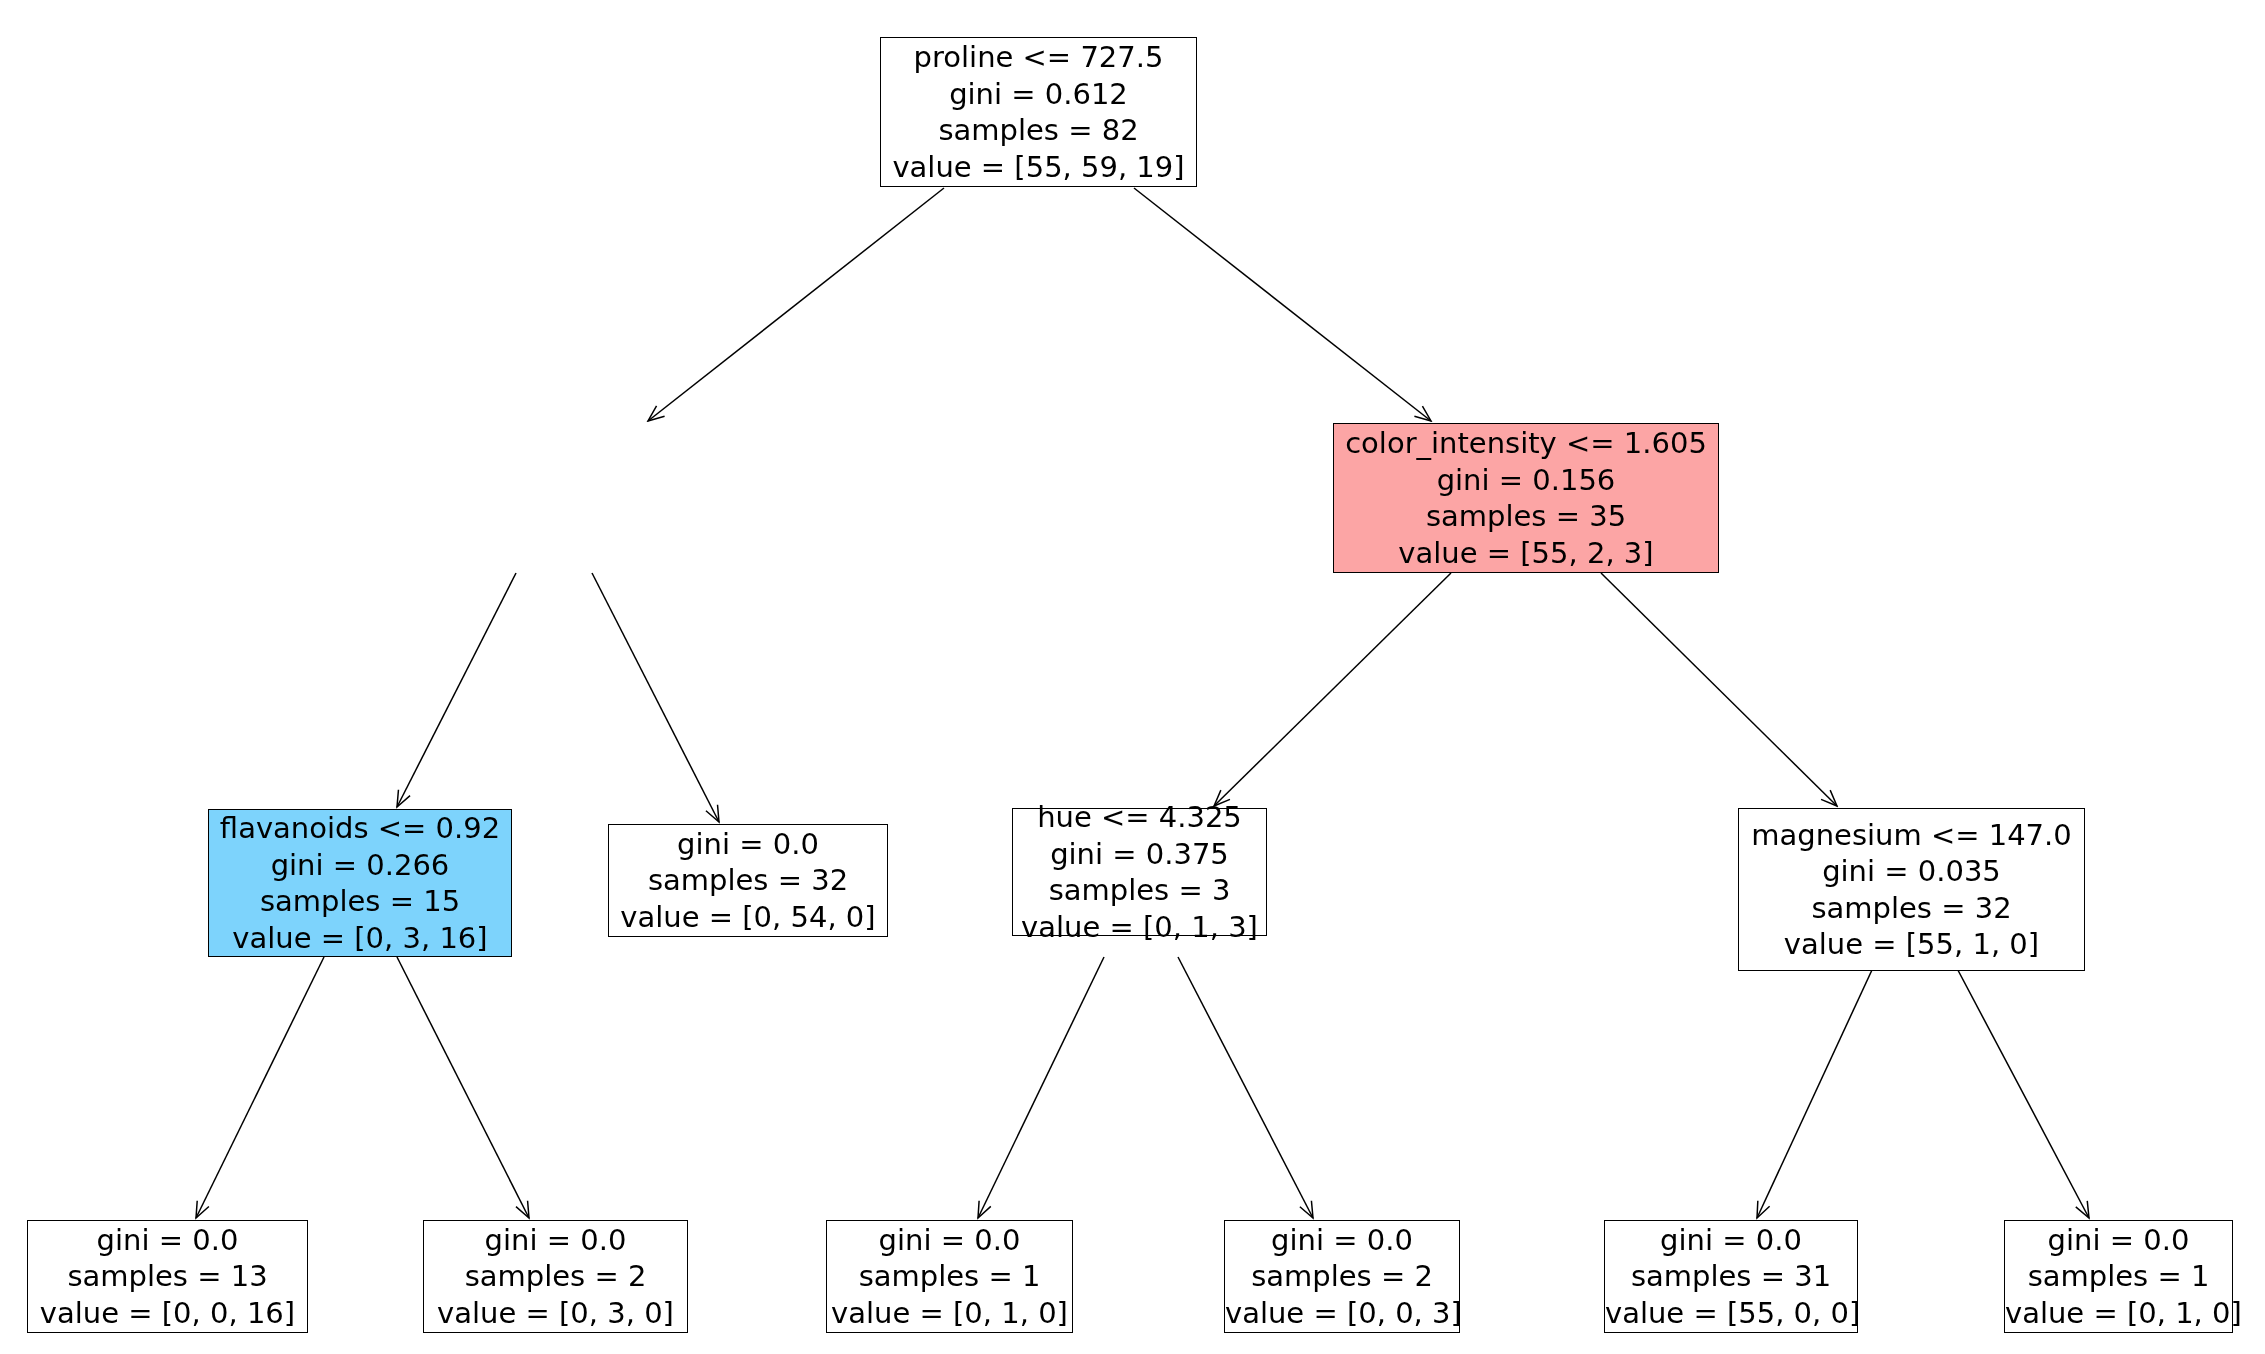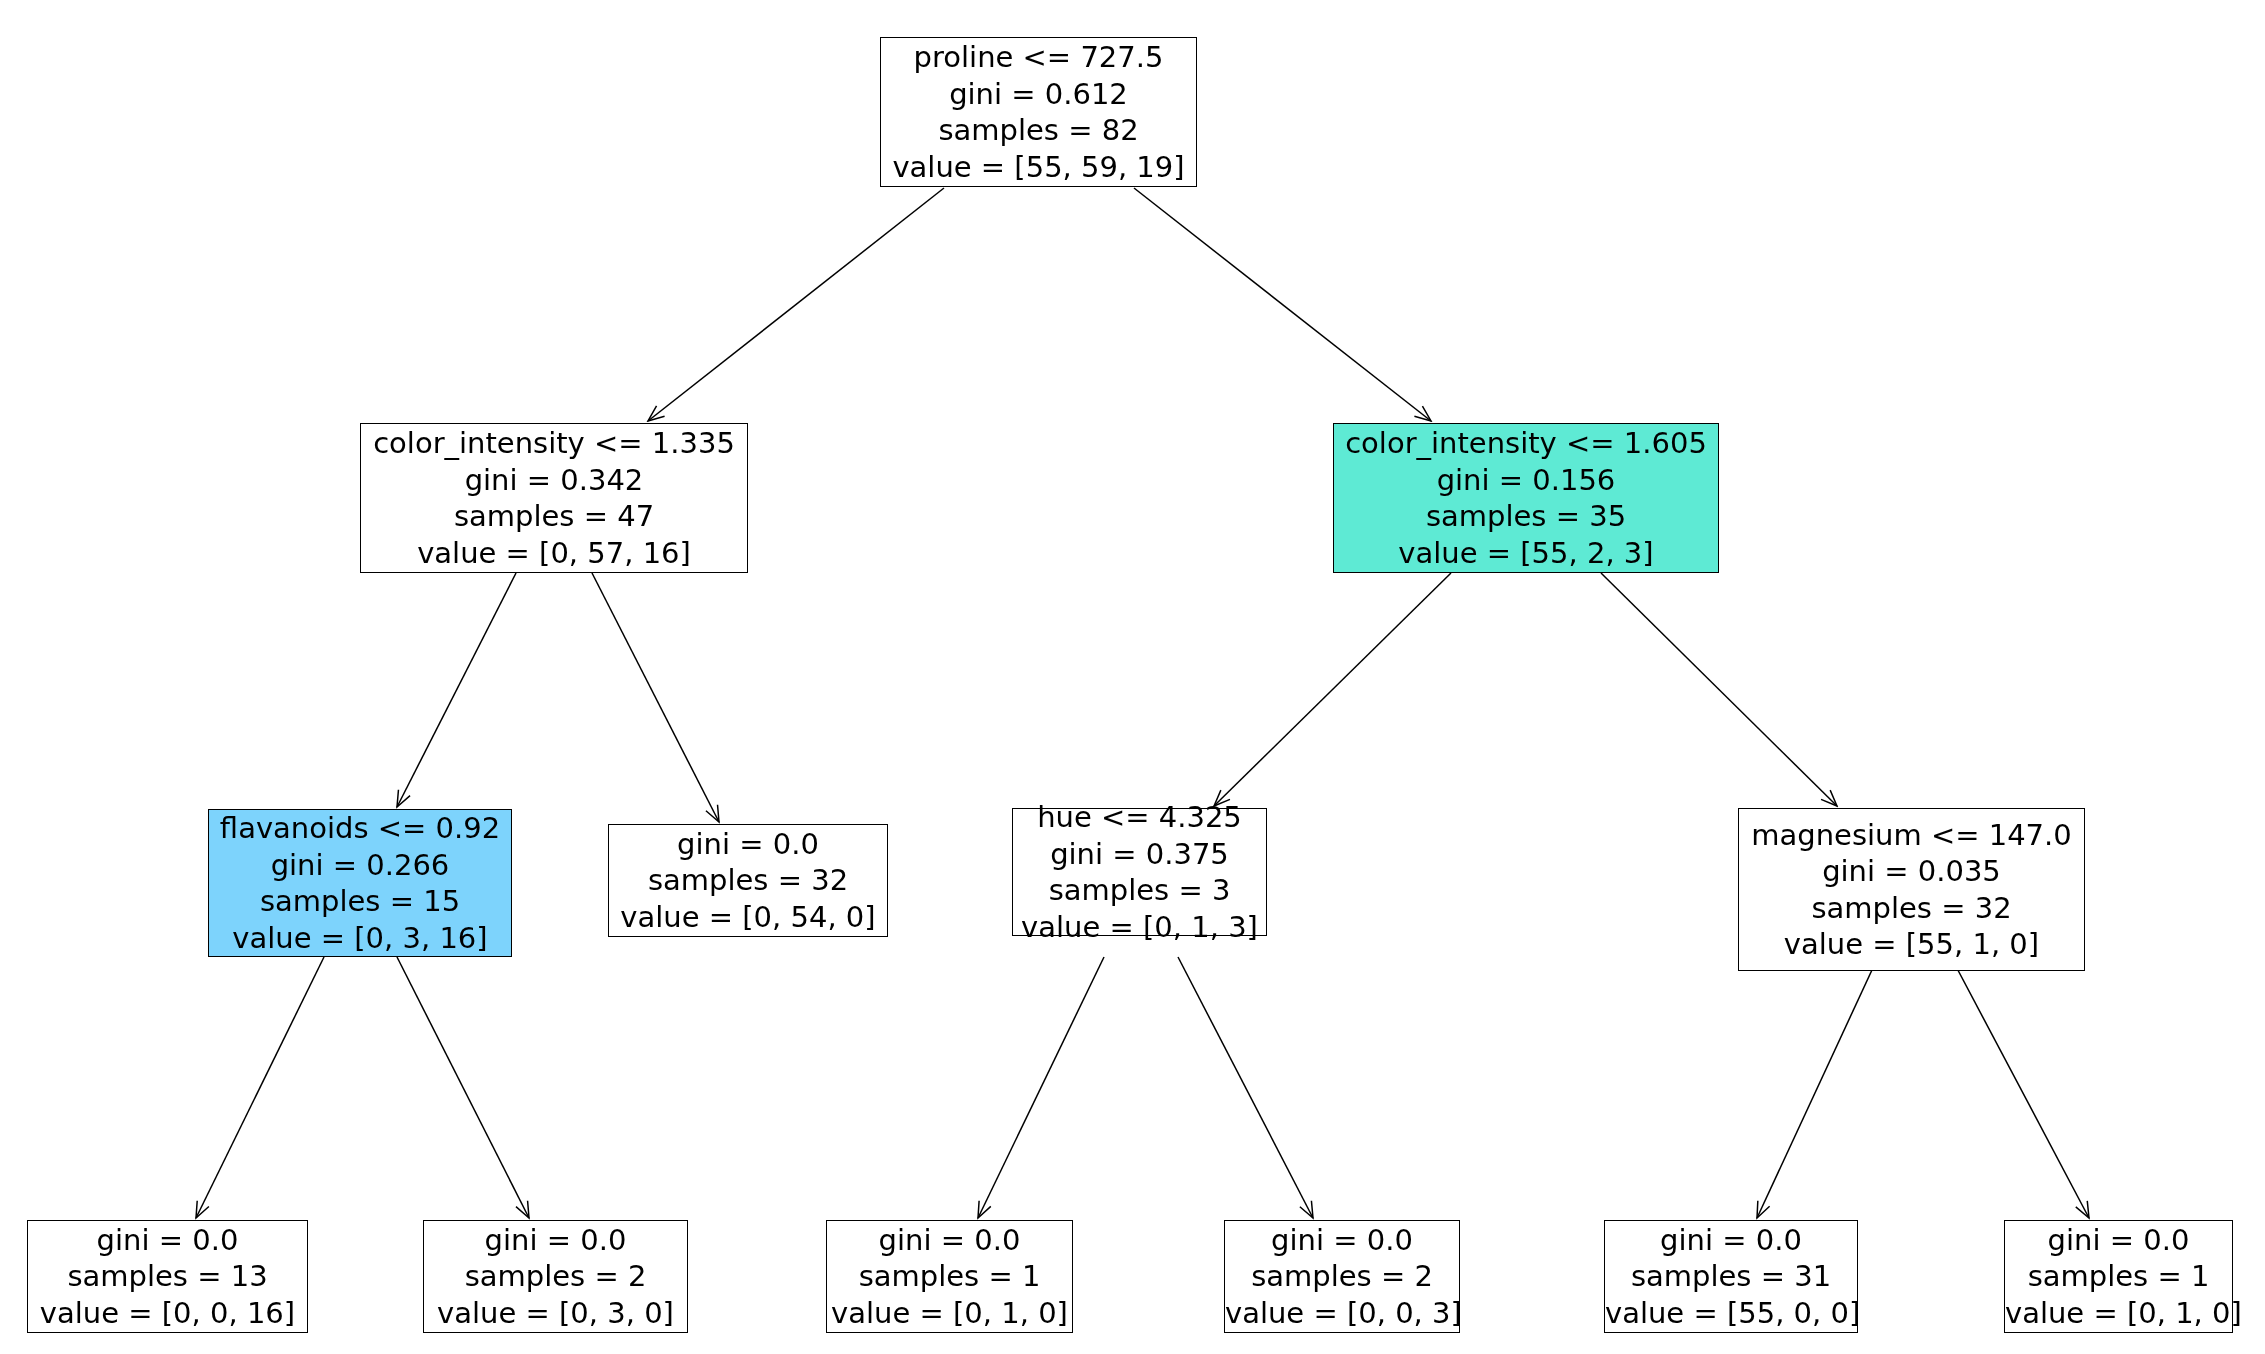--- a/index.html
+++ b/index.html
@@ -63,28 +63,22 @@
     <line class="edge-line" x1="1951" y1="957" x2="2089" y2="1218" stroke="#000000" stroke-width="1.5" marker-end="url(#arrow)"></line>
   </svg>
 
   <div class="node" style="left: 880px; top: 37px; width: 317px; height: 150px; border-color: rgb(0, 0, 0); background: rgb(255, 255, 255); color: rgb(0, 0, 0);">
     <div class="nl">proline &lt;= 727.5</div>
     <div class="nl">gini = 0.612</div>
     <div class="nl">samples = 82</div>
     <div class="nl">value = [55, 59, 19]</div>
   </div>
 
-  <div class="node" style="left: 360px; top: 423px; width: 388px; height: 150px; border-color: rgb(0, 0, 0); background: rgb(255, 255, 255); color: rgb(0, 0, 0);">
-    <div class="nl">color_intensity &lt;= 1.335</div>
-    <div class="nl">gini = 0.342</div>
-    <div class="nl">samples = 47</div>
-    <div class="nl">value = [0, 57, 16]</div>
-  </div>
 
-  <div class="node" style="left: 1333px; top: 423px; width: 386px; height: 150px; border-color: rgb(0, 0, 0); background: #5eead4; color: rgb(0, 0, 0);">
+  <div class="node" style="left: 1333px; top: 423px; width: 386px; height: 150px; border-color: rgb(0, 0, 0); background: #fca5a5; color: rgb(0, 0, 0);">
     <div class="nl">color_intensity &lt;= 1.605</div>
     <div class="nl">gini = 0.156</div>
     <div class="nl">samples = 35</div>
     <div class="nl">value = [55, 2, 3]</div>
   </div>
 
   <div class="node" style="left: 208px; top: 809px; width: 304px; height: 148px; border-color: rgb(0, 0, 0); background: #7dd3fc; color: rgb(0, 0, 0);">
     <div class="nl">flavanoids &lt;= 0.92</div>
     <div class="nl">gini = 0.266</div>
     <div class="nl">samples = 15</div>

